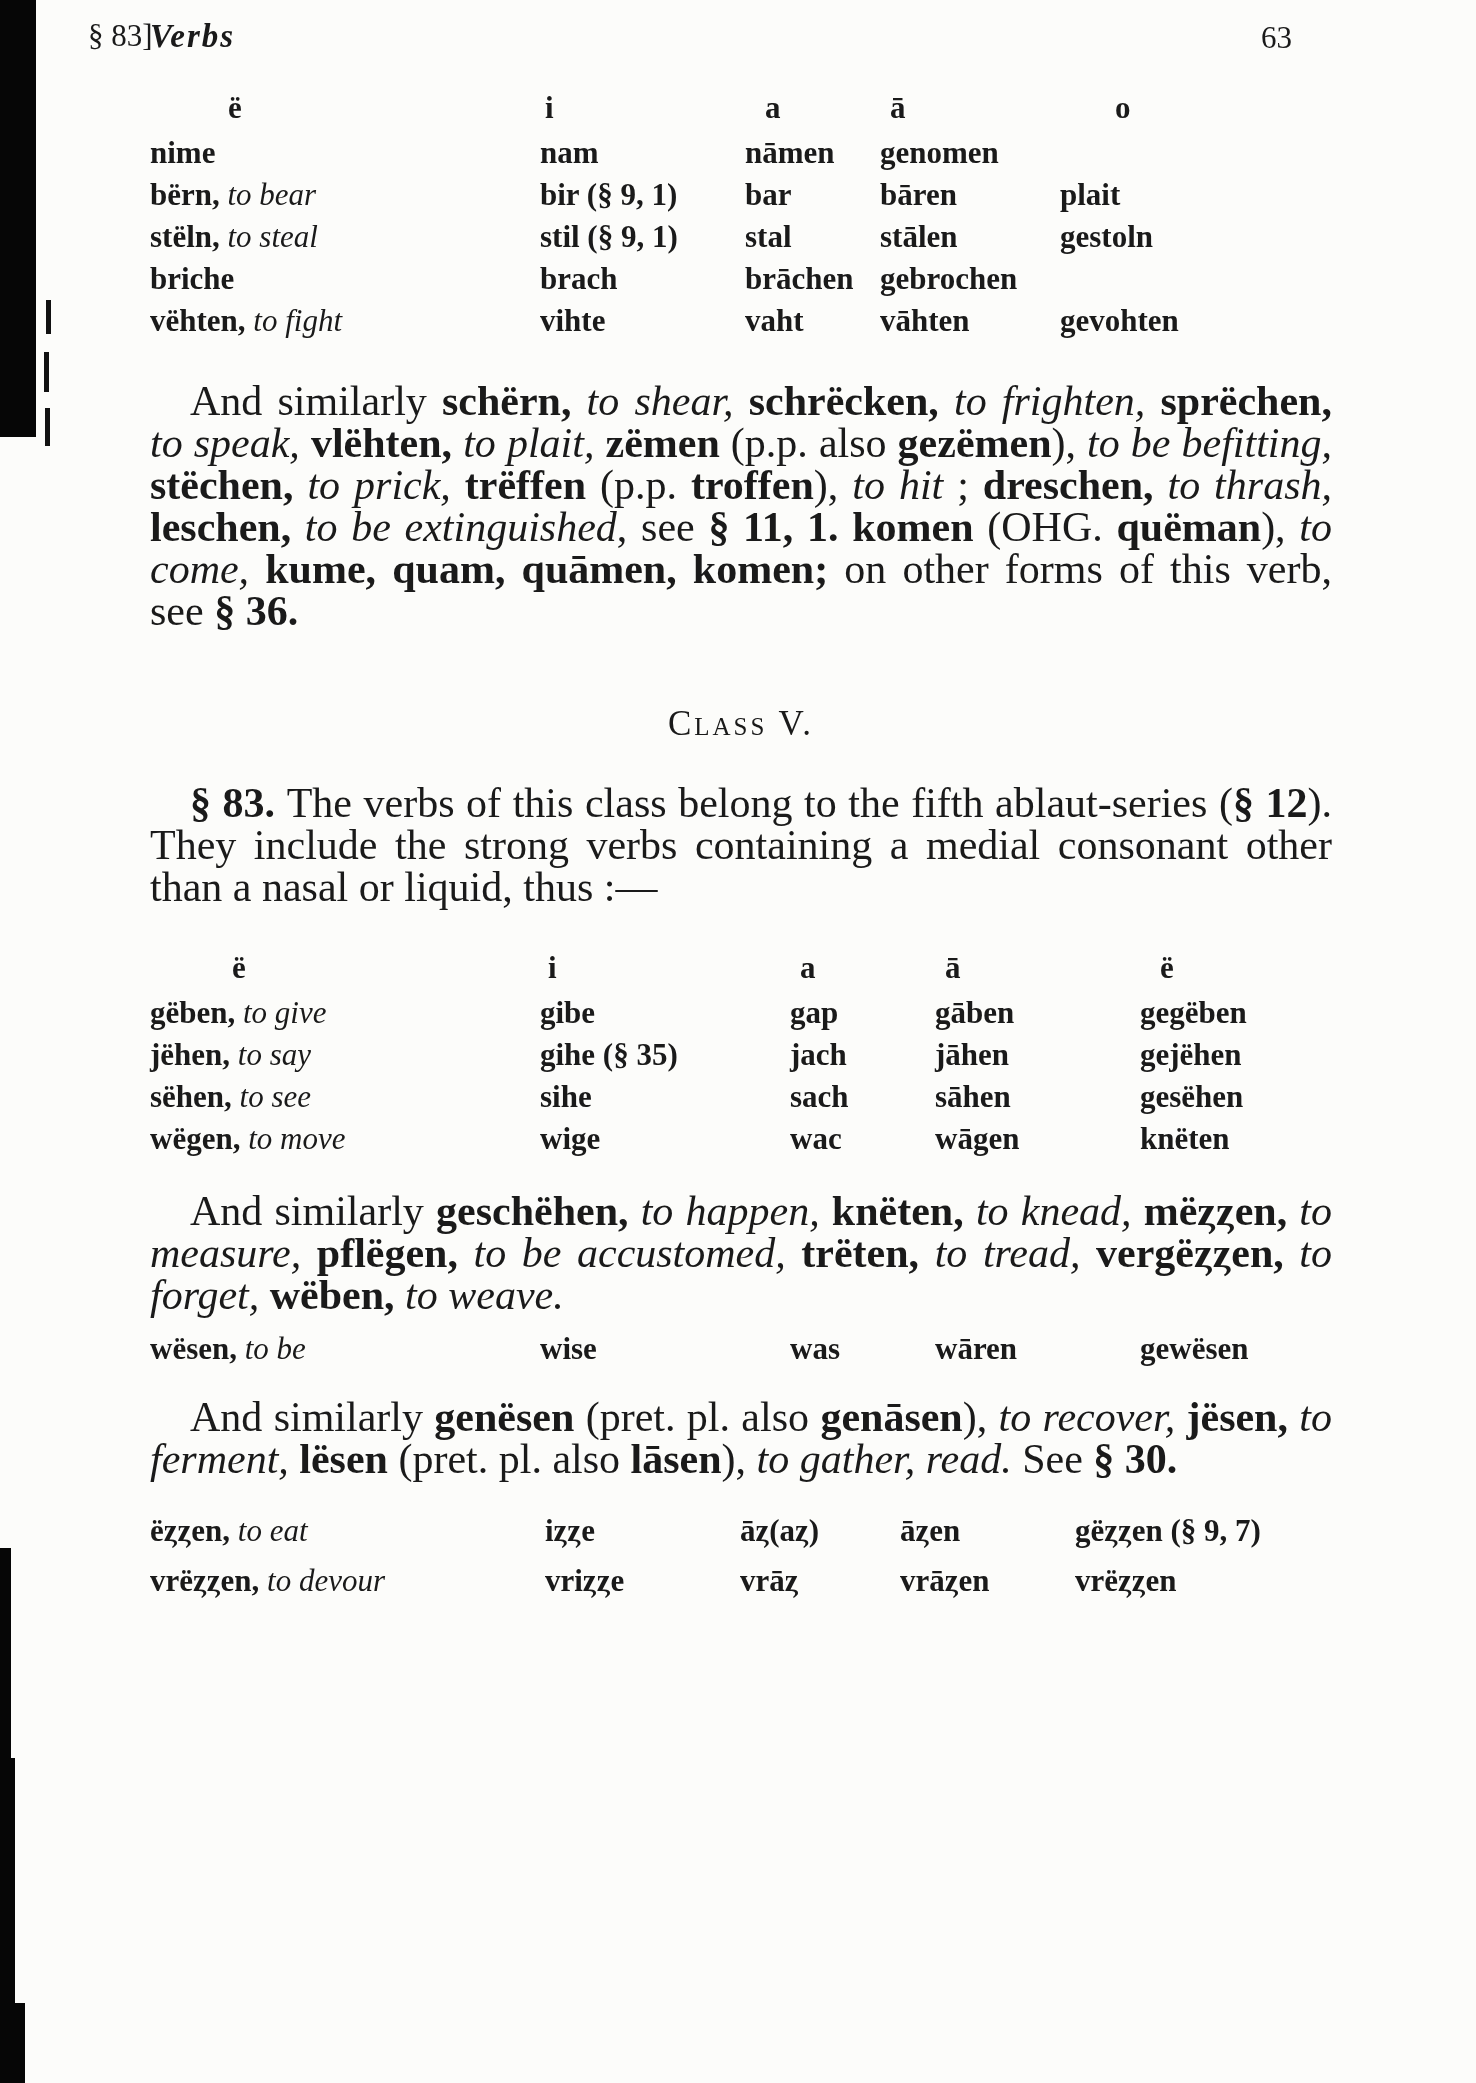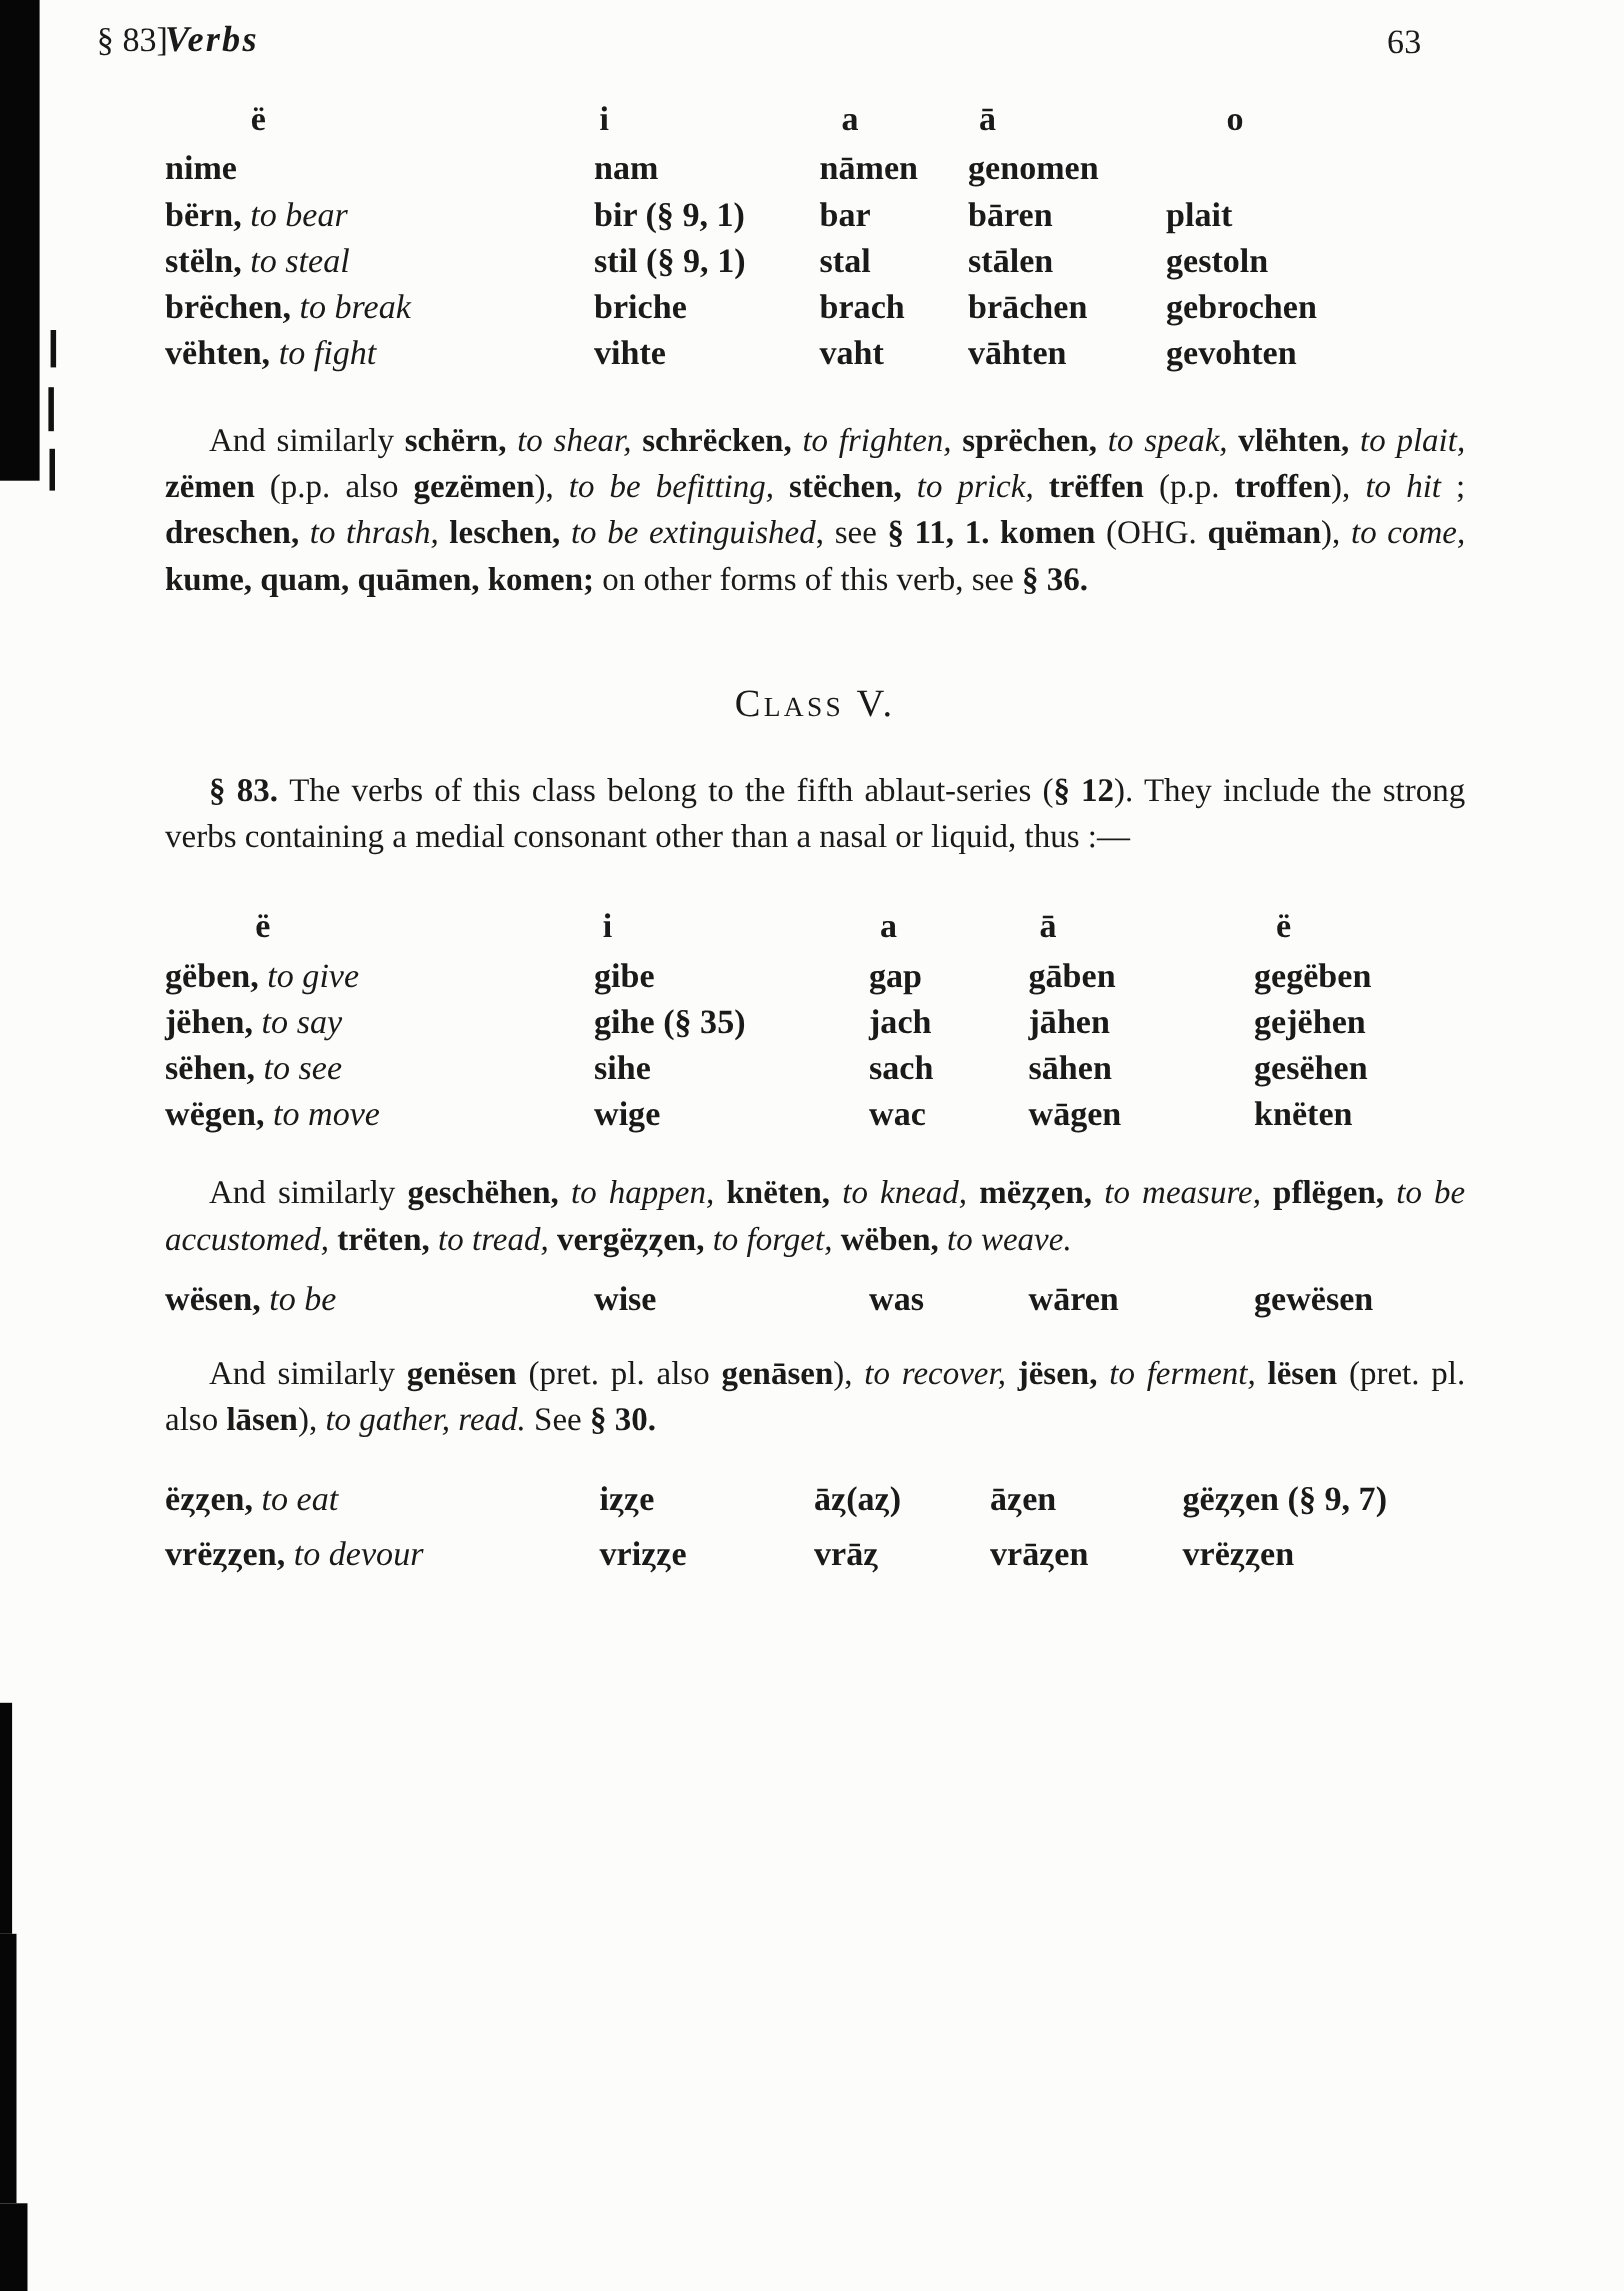--- a/index.html
+++ b/index.html
@@ -58,21 +58,21 @@
 
   .t3 .vrow { line-height:50px; }
   .t3 .vrow > :nth-child(1) { width:395px; }
   .t3 .vrow > :nth-child(2) { width:195px; }
   .t3 .vrow > :nth-child(3) { width:160px; }
   .t3 .vrow > :nth-child(4) { width:175px; }
   .t3 .vrow > :nth-child(5) { flex:1; }
 
   
   .para {
-    font-size:30px; line-height:42px;
+    font-size:42px; line-height:42px;
     text-align:justify; text-indent:40px;
     margin-top:38px;
   }
   .seg-b { font-weight:700; }
   .seg-i { font-style:italic; }
 
   .class-heading {
     margin-top:72px; margin-bottom:10px;
     text-align:center;
     font-variant:small-caps;
@@ -130,21 +130,20 @@
             <div class="vcell seg-b">plait</div>
           </div>
           <div class="vrow">
             <div class="vcell"><span class="seg-b">stëln, </span><span class="seg-i">to steal</span></div>
             <div class="vcell seg-b">stil (§ 9, 1)</div>
             <div class="vcell seg-b">stal</div>
             <div class="vcell seg-b">stālen</div>
             <div class="vcell seg-b">gestoln</div>
           </div>
           <div class="vrow">
-            <div class="vcell"><span class="seg-b">brëchen, </span><span class="seg-i">to break</span></div>
             <div class="vcell seg-b">briche</div>
             <div class="vcell seg-b">brach</div>
             <div class="vcell seg-b">brāchen</div>
             <div class="vcell seg-b">gebrochen</div>
           </div>
           <div class="vrow">
             <div class="vcell"><span class="seg-b">vëhten, </span><span class="seg-i">to fight</span></div>
             <div class="vcell seg-b">vihte</div>
             <div class="vcell seg-b">vaht</div>
             <div class="vcell seg-b">vāhten</div>

